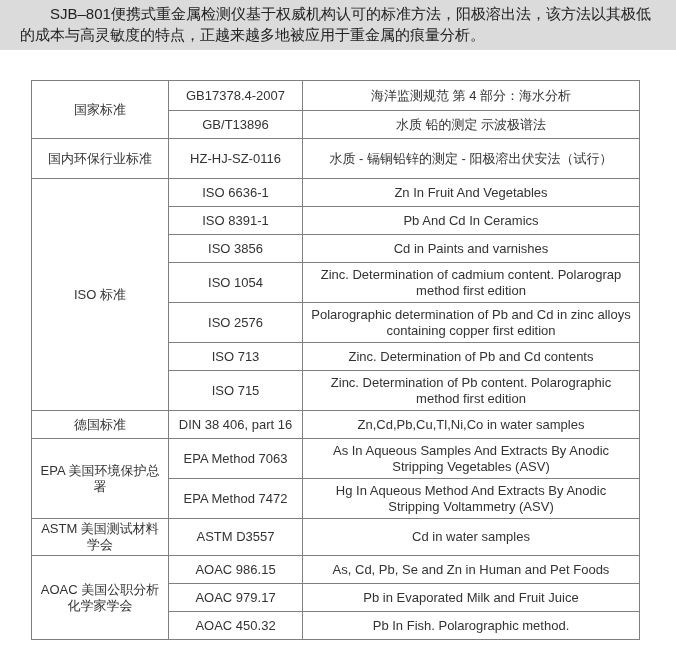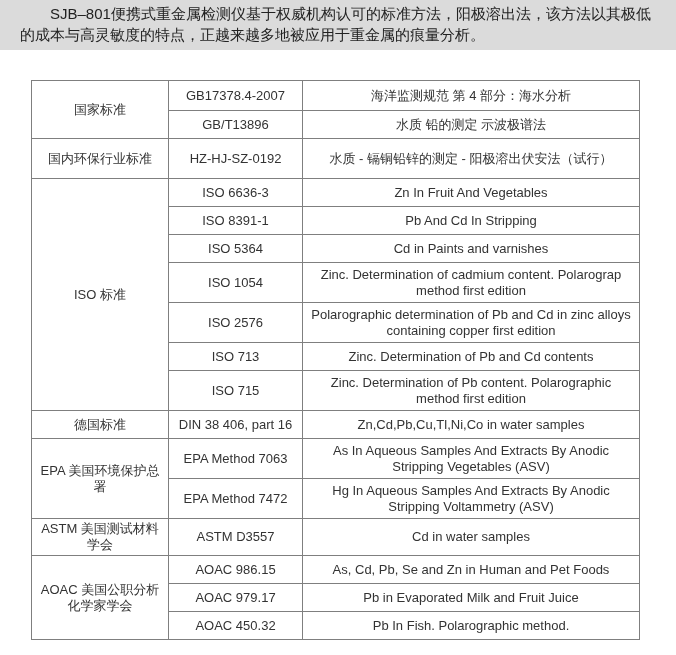--- a/index.html
+++ b/index.html
@@ -65,35 +65,35 @@
         <td>GB17378.4-2007</td>
         <td>海洋监测规范 第 4 部分：海水分析</td>
       </tr>
       <tr class="h28">
         <td>GB/T13896</td>
         <td>水质 铅的测定 示波极谱法</td>
       </tr>
 
       <tr class="h40">
         <td>国内环保行业标准</td>
-        <td>HZ-HJ-SZ-0192</td>
+        <td>HZ-HJ-SZ-0116</td>
         <td>水质 - 镉铜铅锌的测定 - 阳极溶出伏安法（试行）</td>
       </tr>
 
       <tr class="h28">
         <td rowspan="7">ISO 标准</td>
-        <td>ISO 6636-3</td>
+        <td>ISO 6636-1</td>
         <td>Zn In Fruit And Vegetables</td>
       </tr>
       <tr class="h28">
         <td>ISO 8391-1</td>
-        <td>Pb And Cd In Stripping</td>
+        <td>Pb And Cd In Ceramics</td>
       </tr>
       <tr class="h28">
-        <td>ISO 5364</td>
+        <td>ISO 3856</td>
         <td>Cd in Paints and varnishes</td>
       </tr>
       <tr class="h40">
         <td>ISO 1054</td>
         <td>Zinc. Determination of cadmium content. Polarograp method first edition</td>
       </tr>
       <tr class="h40">
         <td>ISO 2576</td>
         <td>Polarographic determination of Pb and Cd in zinc alloys containing copper first edition</td>
       </tr>
@@ -112,21 +112,21 @@
         <td>Zn,Cd,Pb,Cu,Tl,Ni,Co in water samples</td>
       </tr>
 
       <tr class="h40">
         <td rowspan="2">EPA 美国环境保护总署</td>
         <td>EPA Method 7063</td>
         <td>As In Aqueous Samples And Extracts By Anodic Stripping Vegetables (ASV)</td>
       </tr>
       <tr class="h40">
         <td>EPA Method 7472</td>
-        <td>Hg In Aqueous Samples And Extracts By Anodic Stripping Voltammetry (ASV)</td>
+        <td>Hg In Aqueous Method And Extracts By Anodic Stripping Voltammetry (ASV)</td>
       </tr>
 
       <tr class="h30">
         <td>ASTM 美国测试材料学会</td>
         <td>ASTM D3557</td>
         <td>Cd in water samples</td>
       </tr>
 
       <tr class="h28">
         <td rowspan="3">AOAC 美国公职分析化学家学会</td>

